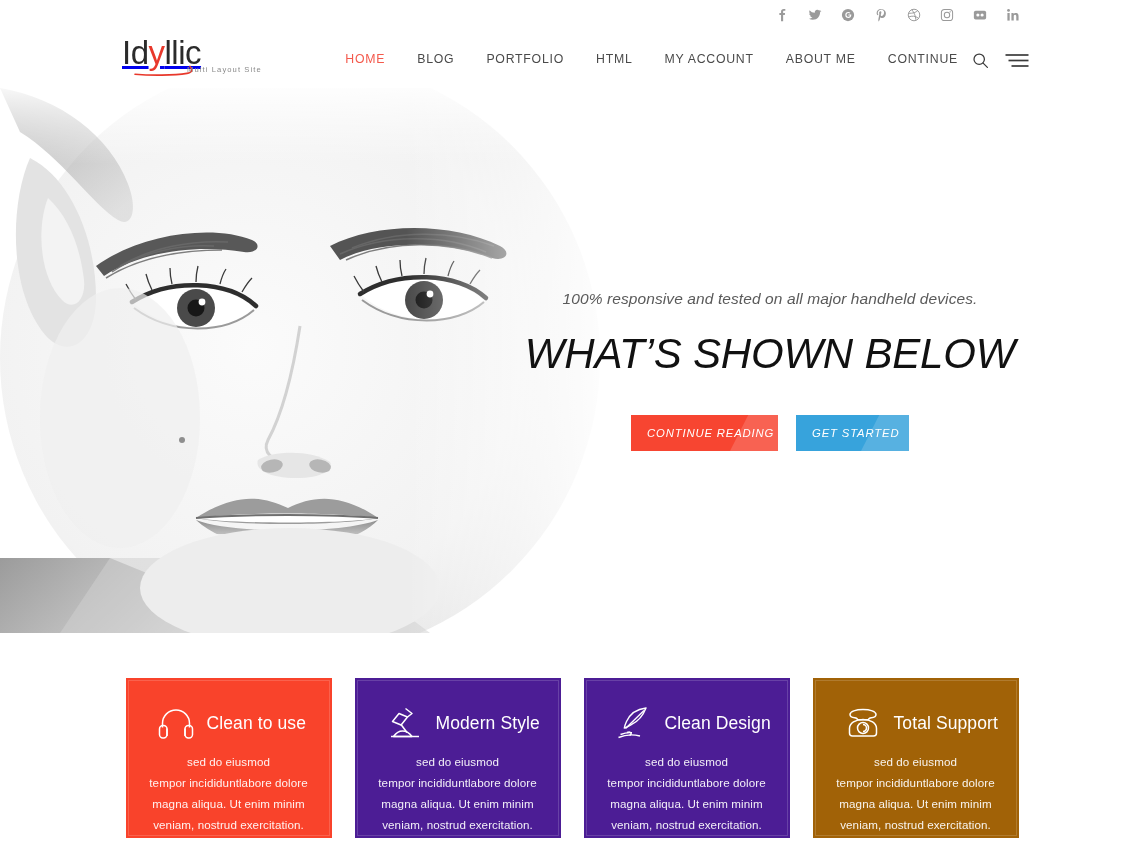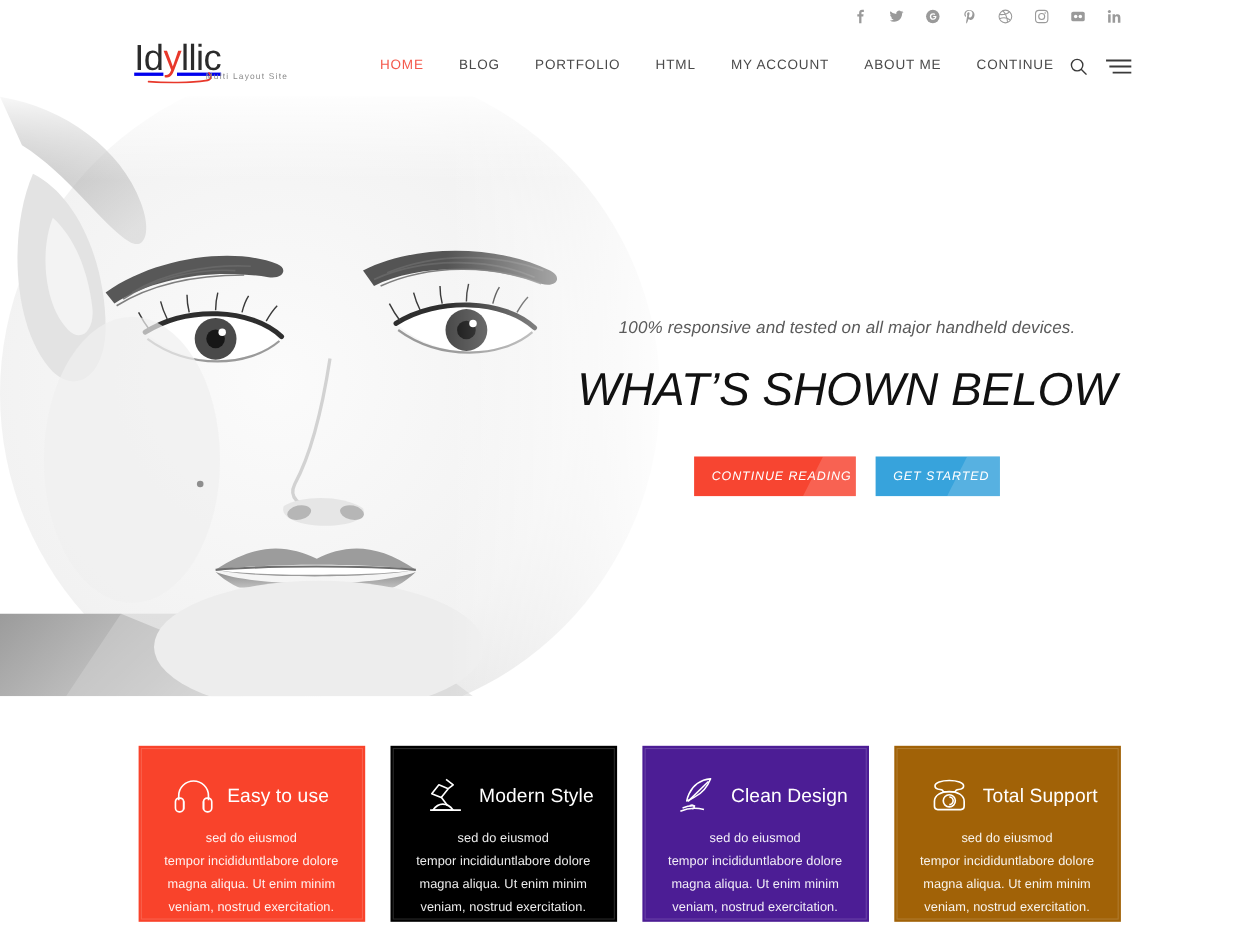--- a/index.html
+++ b/index.html
@@ -390,31 +390,31 @@
     <div class="card" style="background:#f9432b">
       <div class="card-head">
         <span class="card-icon">
           <svg viewBox="0 0 40 38" fill="none" stroke="#ffffff" stroke-width="1.5">
             <path d="M6.5 23.5v-4.2C6.5 11.9 12.6 6 20 6s13.5 5.9 13.5 13.3v4.2"></path>
             <rect x="3.5" y="21.5" width="7.5" height="12.5" rx="3.4"></rect>
             <rect x="29" y="21.5" width="7.5" height="12.5" rx="3.4"></rect>
             <path d="M11 24.5v7.5M29 24.5v7.5"></path>
           </svg>
         </span>
-        <div class="card-title">Easy to use</div>
+        <div class="card-title">Clean to use</div>
       </div>
       <div class="card-body">
         <span class="first">sed do eiusmod</span>
         <span>tempor incididuntlabore dolore</span>
         <span>magna aliqua. Ut enim minim</span>
         <span>veniam, nostrud exercitation.</span>
       </div>
     </div>
 
-    <div class="card" style="background:#000000">
+    <div class="card" style="background:#4c1d95">
       <div class="card-head">
         <span class="card-icon">
           <svg viewBox="0 0 40 38" fill="none" stroke="#ffffff" stroke-width="1.5" stroke-linejoin="round">
             <path d="M7.5 17.5 14 9.5l8.5 3.5-6.4 8z"></path>
             <path d="M20.5 4.5 27 9.5l-4.5 3.5"></path>
             <path d="M16 20.5 22 28.5"></path>
             <path d="M8.5 32.5c2.5-3.5 6-5.5 9-5.5s7 2 9.5 5.5z"></path>
             <path d="M6 32.5h28"></path>
           </svg>
         </span>

